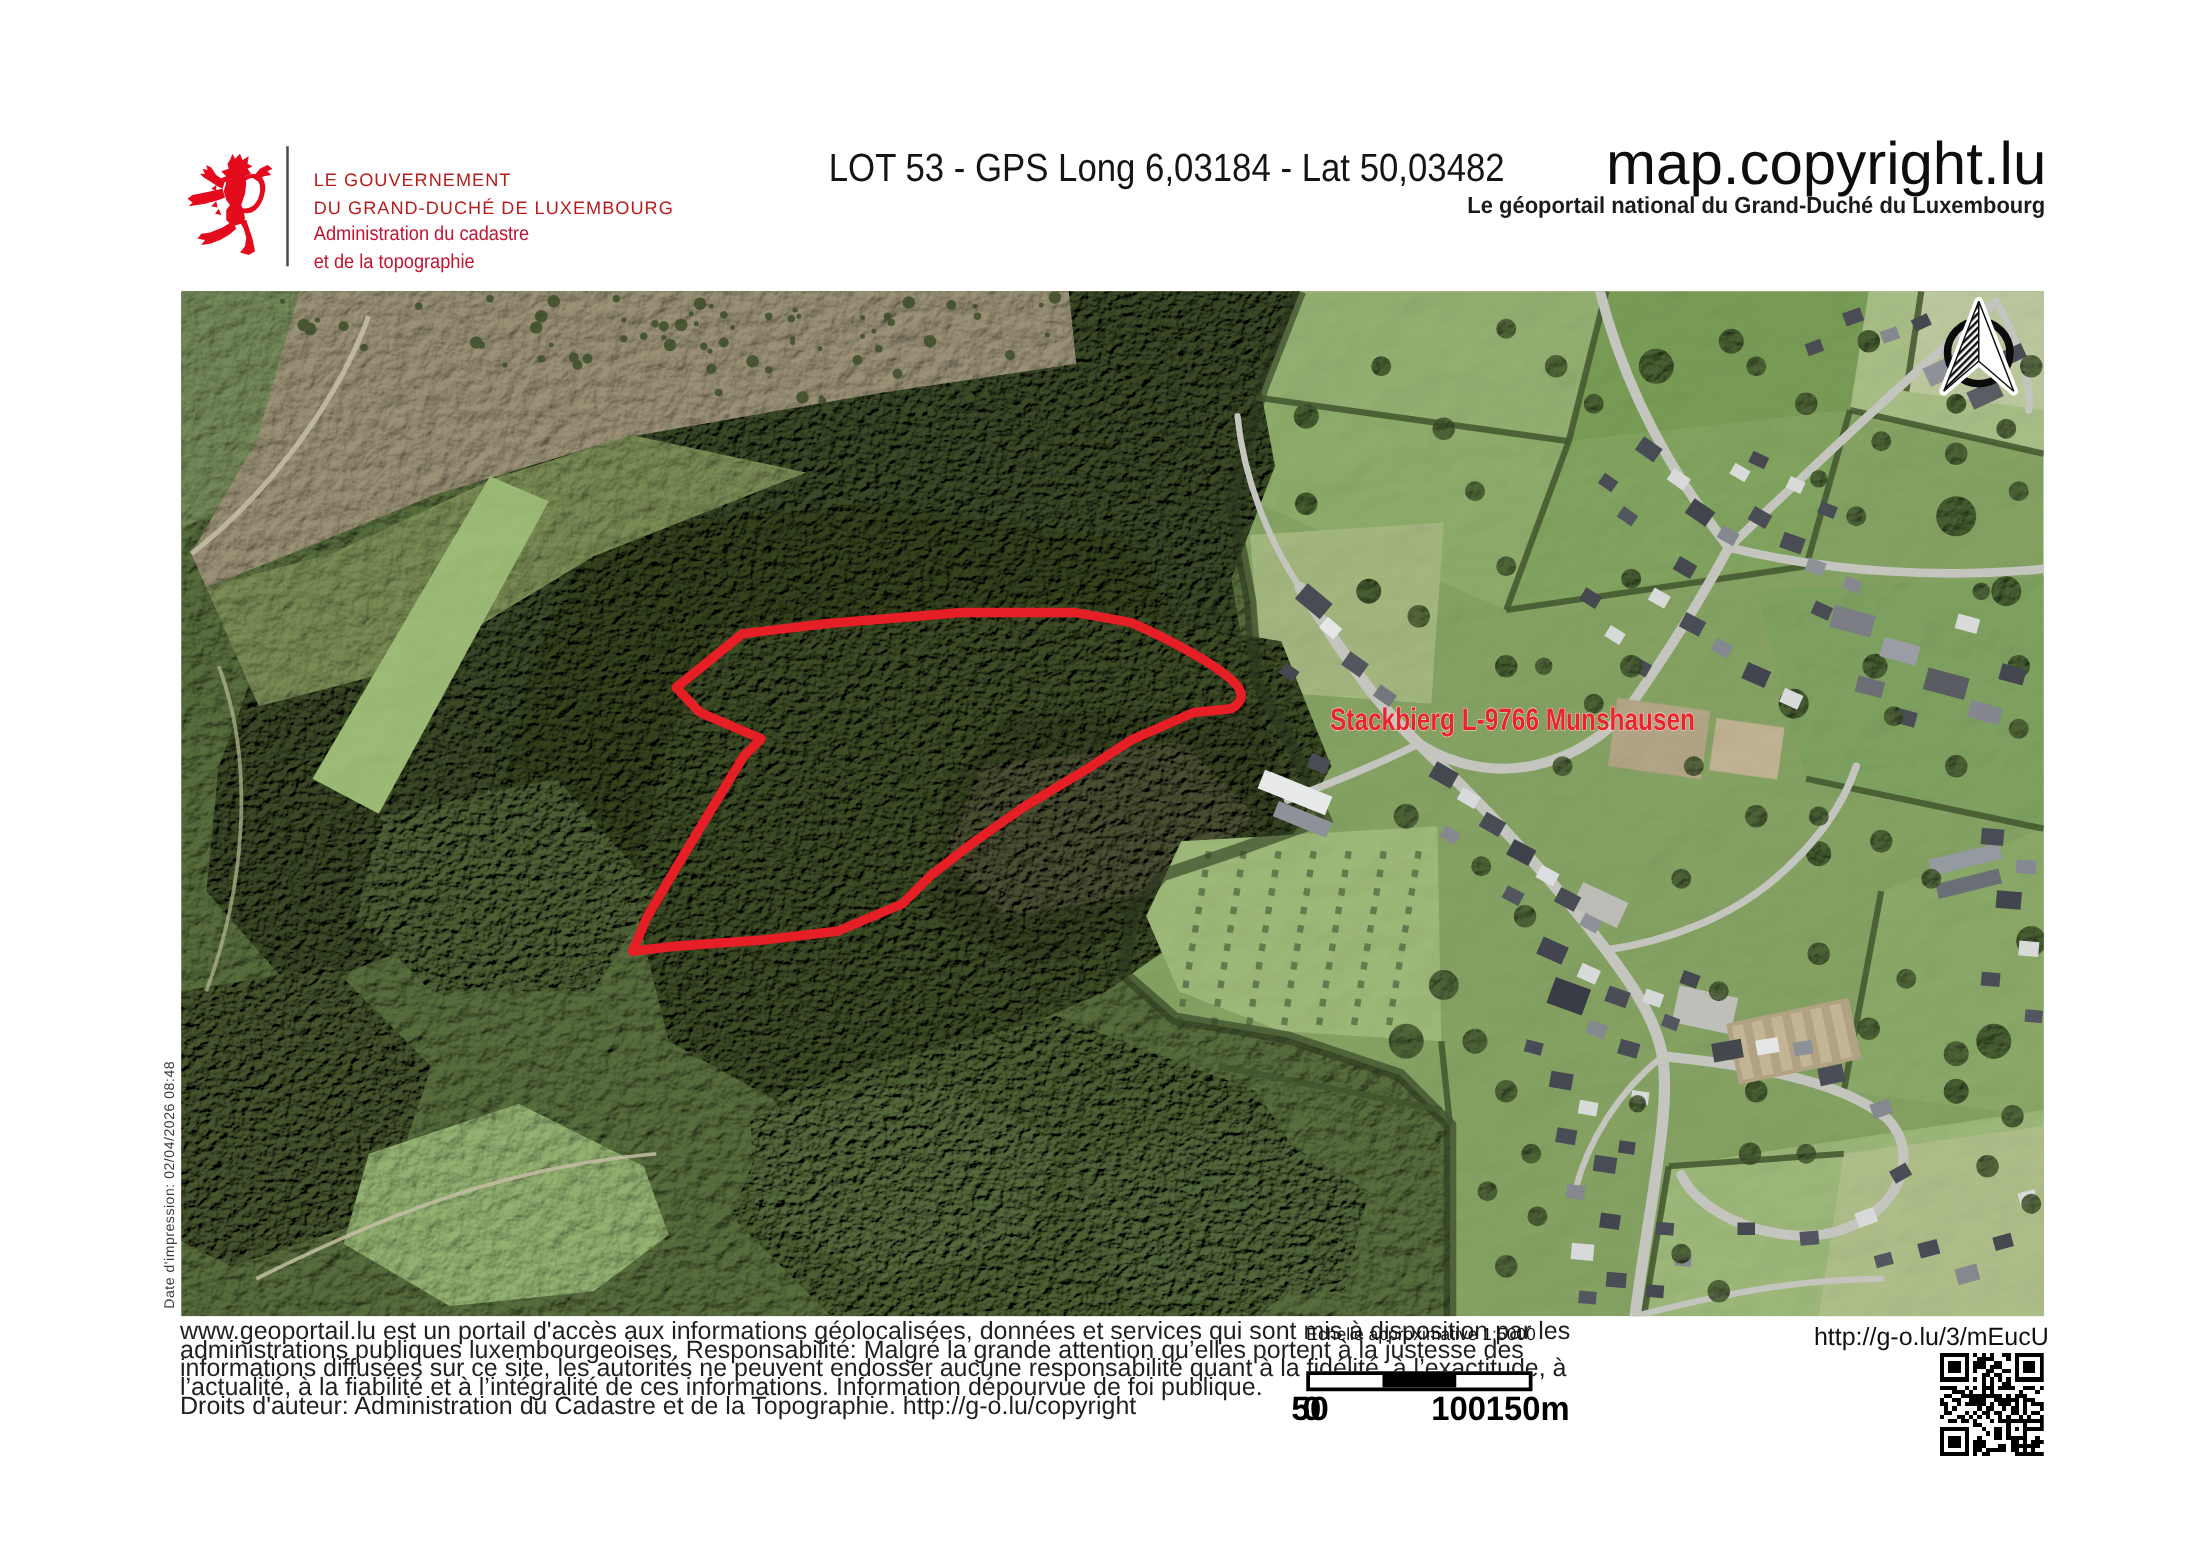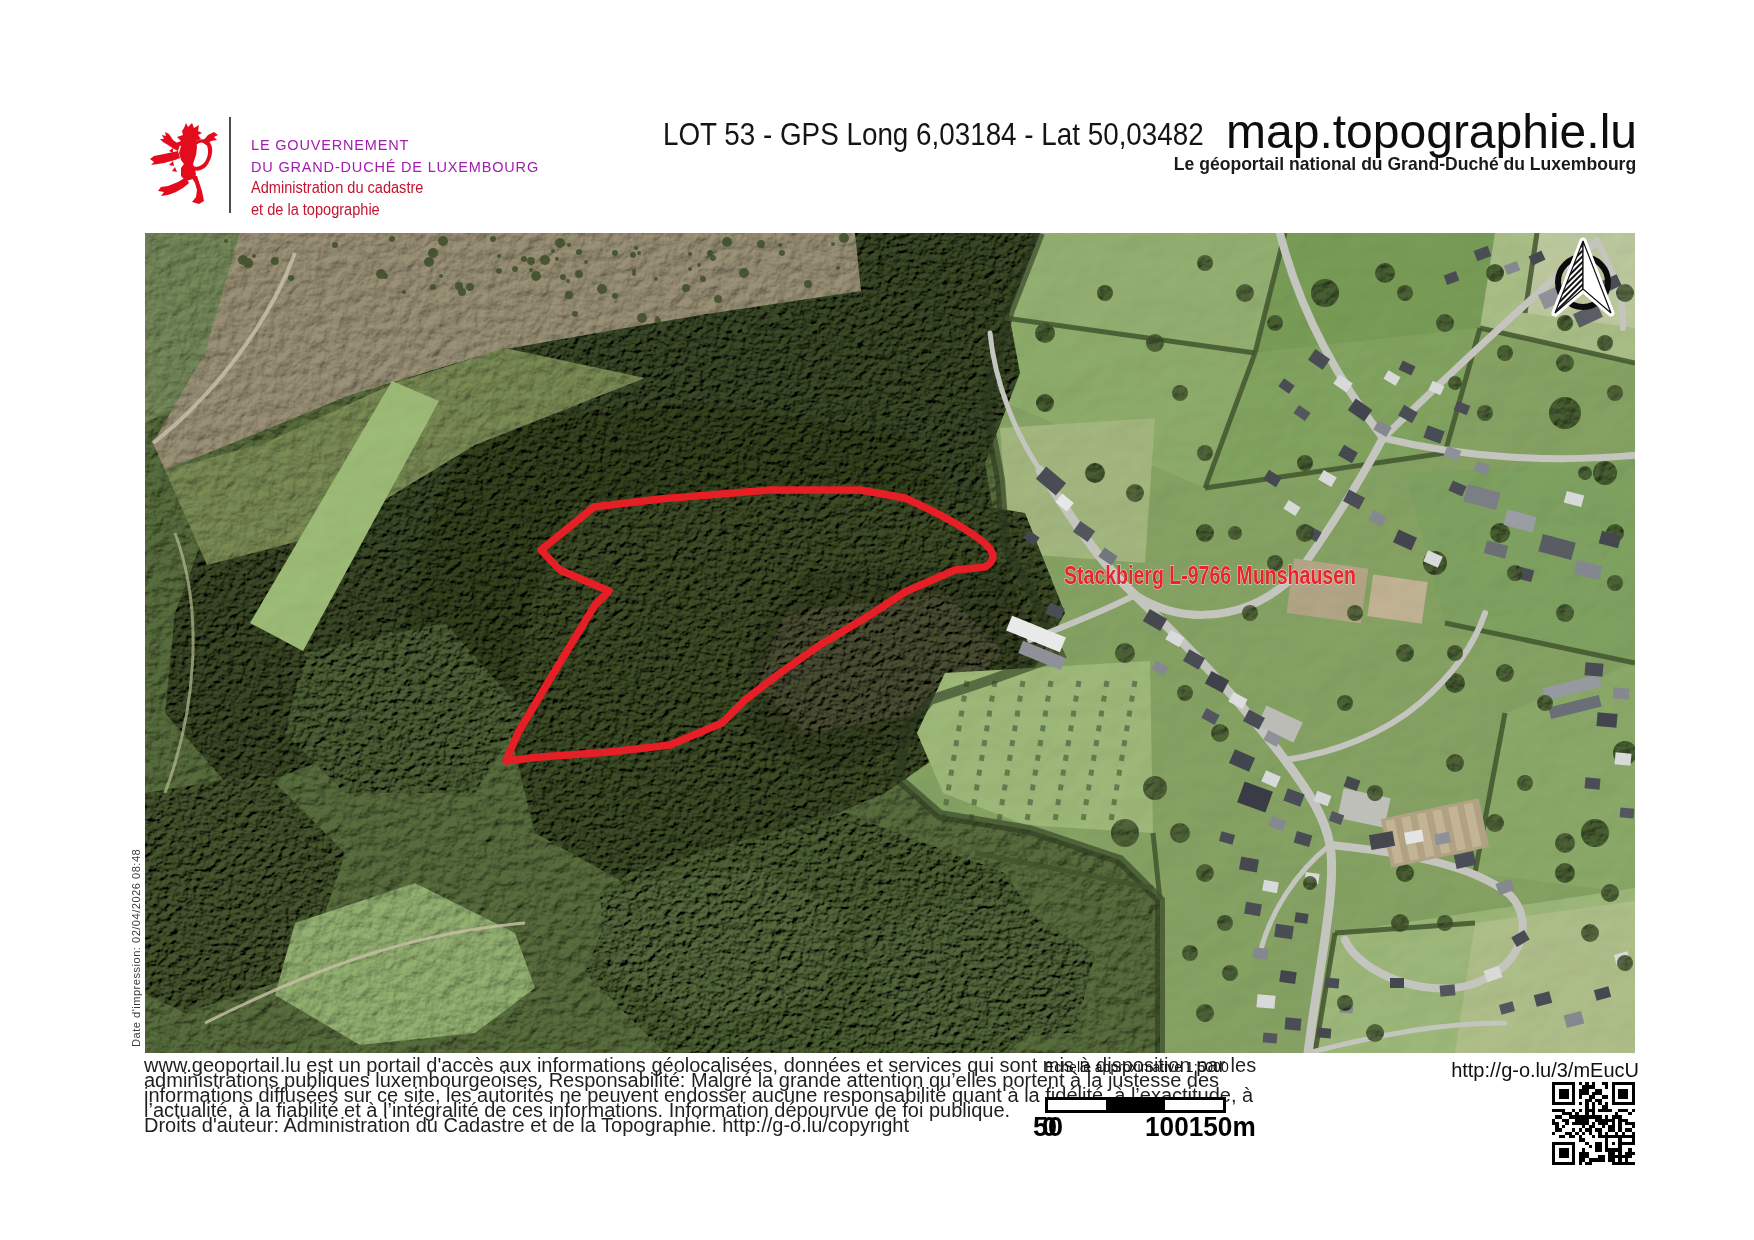--- a/index.html
+++ b/index.html
@@ -20,27 +20,27 @@
 <path d="M27,22 L23,24 L26,26 Z M25,28 L21,31 L25,33 Z M24,35 L20,38 L24,40 Z M25,41 L21,45 L26,46 Z M27,47 L24,51 L29,52 Z"></path>
 <path d="M38,57 L30,62 L20,66 L13,67 L10,71 L16,72 L13,76 L20,75 L28,72 L35,68 L41,63 Z"></path>
 <path d="M43,56 L47,63 L49,70 L48,77 L44,82 L51,84 L56,81 L54,71 L51,62 L49,56 Z"></path>
 <path fill-rule="evenodd" d="M45,23 C55,15 66,20 64,33 C62,45 55,53 45,50 L44,46 C53,49 59,42 60,33 C61,23 54,19 47,26 Z"></path>
 <path d="M54,22 L60,15 L66,12 L70,15 L66,17 L69,20 L63,21 L58,25 Z"></path>
 </g>
 </svg>
 
 <div class="abs" style="left:229px;top:117px;width:2px;height:96px;background:#4b4b4d;"></div>
 
-<div class="abs nw" id="gov" style="left:251px;top:135px;font-size:14.5px;letter-spacing:0.82px;color:#a21caf;line-height:21.9px;">LE GOUVERNEMENT<br>DU GRAND-DUCHÉ DE LUXEMBOURG</div>
+<div class="abs nw" id="gov" style="left:251px;top:135px;font-size:14.5px;letter-spacing:0.82px;color:#b91c1c;line-height:21.9px;">LE GOUVERNEMENT<br>DU GRAND-DUCHÉ DE LUXEMBOURG</div>
 
 <div class="abs nw" id="adm" style="left:251px;top:177px;font-size:16px;color:#c4122f;line-height:22.4px;transform-origin:0 0;transform:scaleX(0.91);">Administration du cadastre<br>et de la topographie</div>
 
 <div class="abs nw" id="title" style="left:663px;top:116px;font-size:31.5px;color:#141414;transform-origin:0 0;transform:scaleX(0.883);">LOT 53 - GPS Long 6,03184 - Lat 50,03482</div>
 
-<div class="abs nw" id="brand" style="right:117px;top:104px;font-size:48px;color:#0d0d0d;">map.topographie.lu</div>
+<div class="abs nw" id="brand" style="right:117px;top:104px;font-size:48px;color:#0d0d0d;">map.copyright.lu</div>
 
 <div class="abs nw" id="subt" style="right:118px;top:153px;font-size:18.5px;font-weight:bold;color:#1a1a1a;transform-origin:100% 0;transform:scaleX(0.949);">Le géoportail national du Grand-Duché du Luxembourg</div>
 
 <div class="abs nw" style="left:130px;top:1047px;transform:rotate(-90deg);transform-origin:0 0;font-size:11.2px;letter-spacing:0.45px;color:#3a3a3a;">Date d'impression: 02/04/2026 08:48</div>
 
 <div class="abs" style="left:145px;top:233px;width:1490px;height:984px;">
 <svg width="1490" height="820" viewBox="0 0 1490 820">
 <defs>
 <filter id="conif" x="-5%" y="-5%" width="110%" height="110%">
  <feTurbulence type="fractalNoise" baseFrequency="0.14 0.16" numOctaves="3" seed="11" result="n"></feTurbulence>

